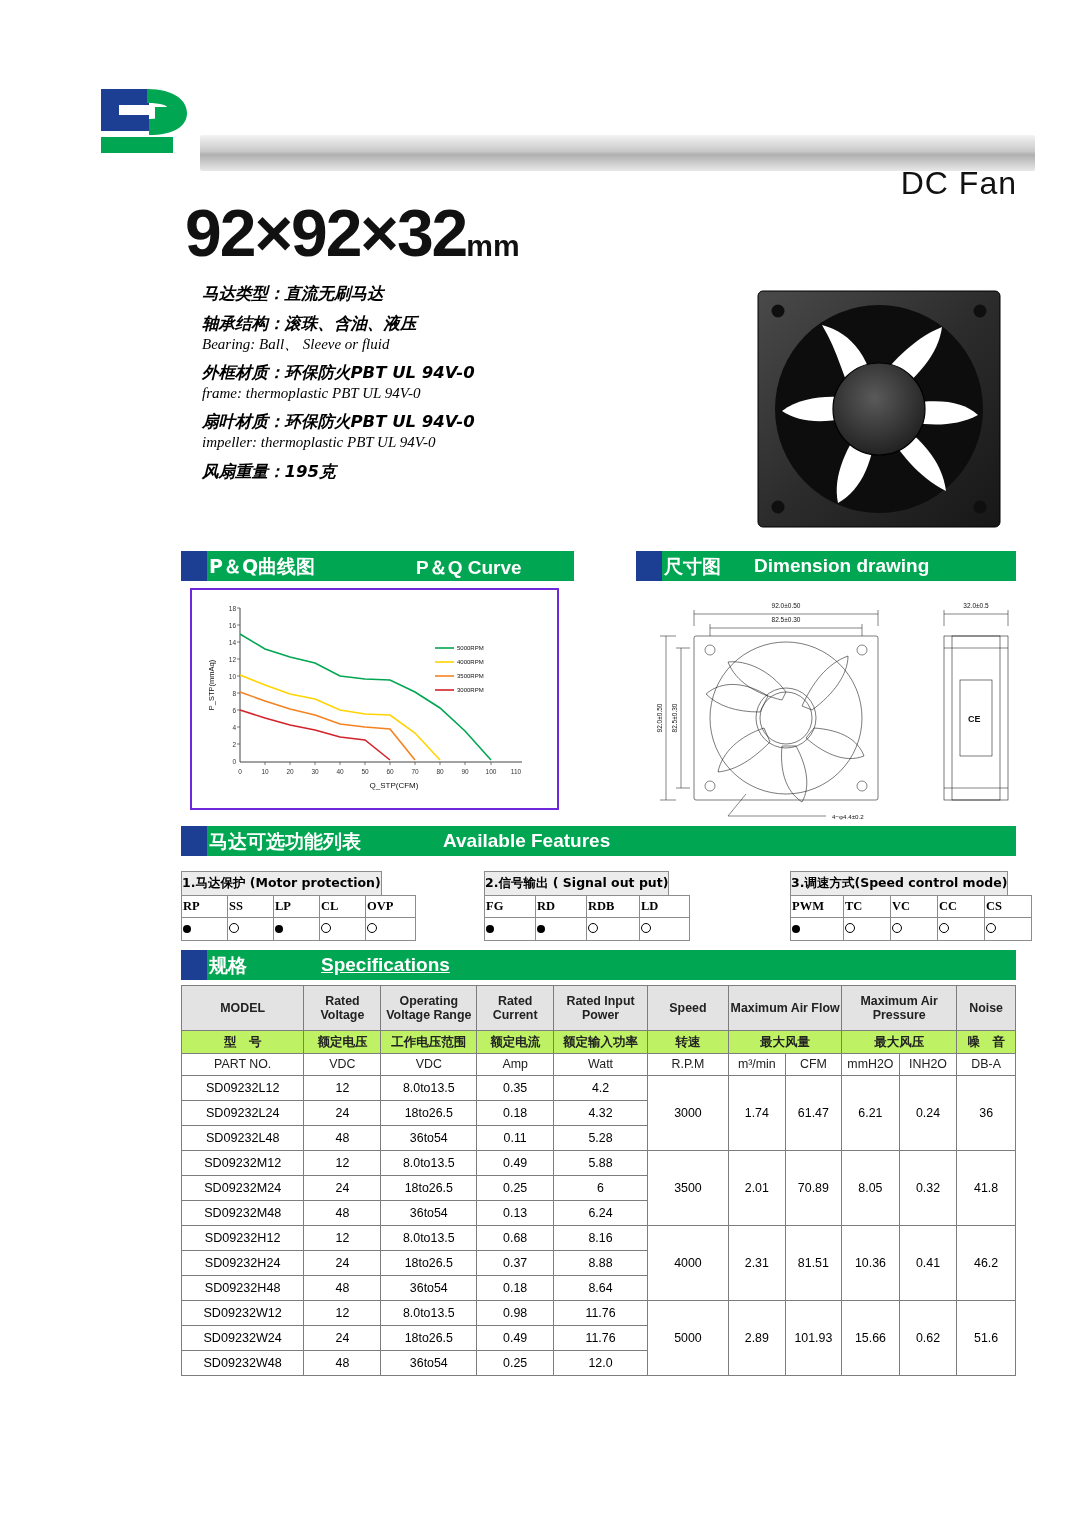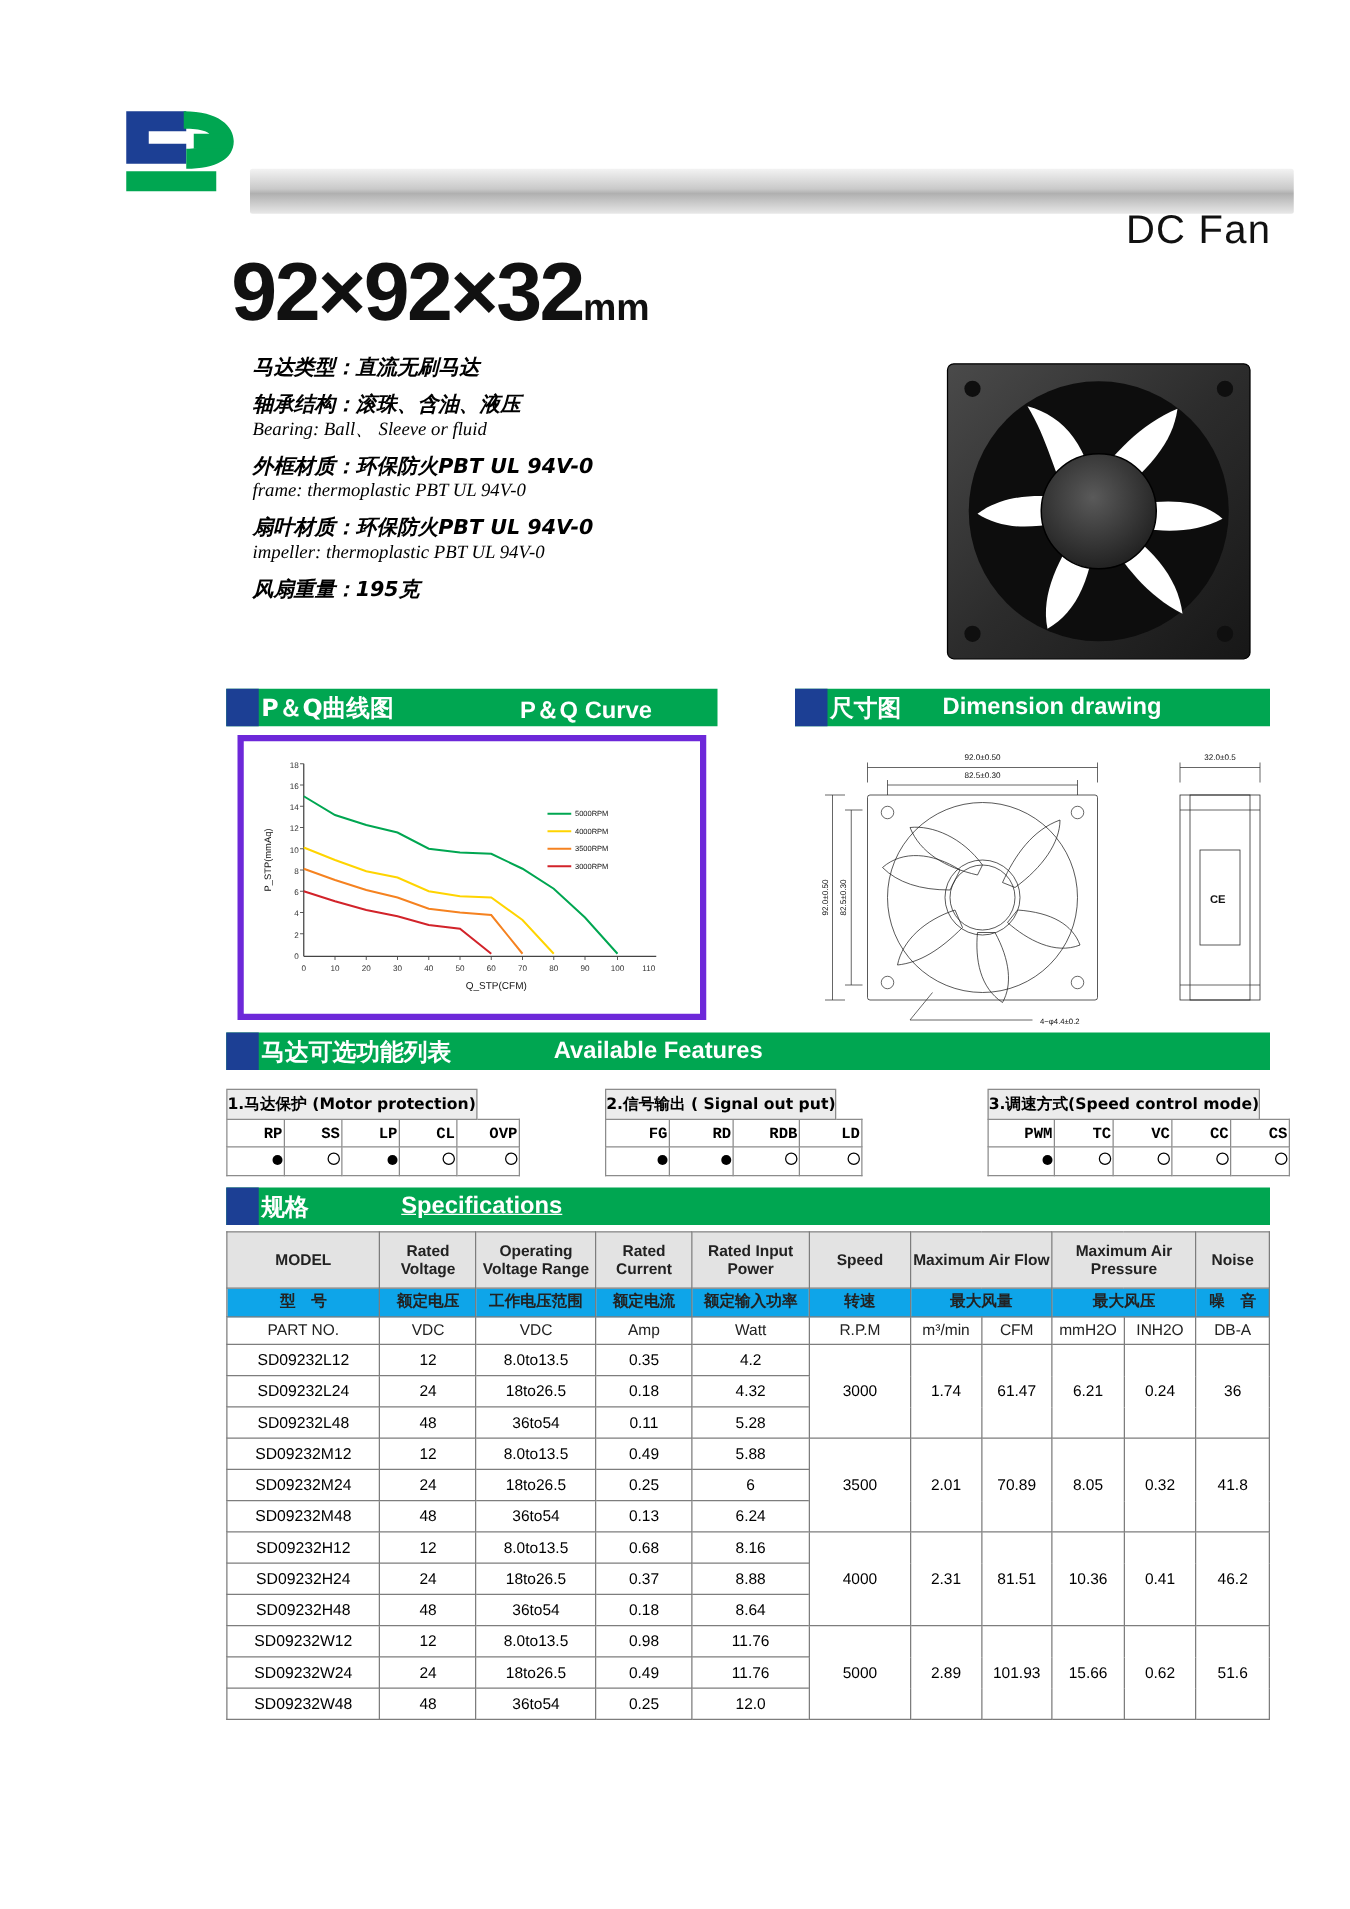--- a/index.html
+++ b/index.html
@@ -28,41 +28,41 @@
   
   .fanphoto{position:absolute;left:752px;top:285px;width:258px;height:250px;}
 
   
   .sec{position:absolute;height:30px;background:#00a651;color:#fff;}
   .sec .blue{position:absolute;left:0;top:0;width:26px;height:30px;background:#1c3f94;}
   .sec .cn-t{position:absolute;left:28px;top:3px;font-size:19px;font-weight:bold;font-family:"DejaVu Sans",sans-serif;}
   .sec .en-t{position:absolute;top:4px;font-size:19px;font-weight:bold;font-family:"Liberation Sans",sans-serif;}
 
   
-  .chartbox{position:absolute;left:190px;top:588px;width:365px;height:218px;border:5px solid #6d28d9;background:#fff;}
+  .chartbox{position:absolute;left:190px;top:588px;width:365px;height:218px;border:2px solid #6d28d9;background:#fff;}
   .chart-svg{position:absolute;left:0;top:0;}
 
   
   .dimbox{position:absolute;left:636px;top:588px;width:395px;height:245px;}
 
   
   .feat-group{position:absolute;}
   .feat-label{border:1px solid #8c8c8c;background:#ececec;font-size:12.5px;font-weight:bold;padding:3px 0;font-family:"DejaVu Sans",sans-serif;display:inline-block;}
   table.feat{border-collapse:collapse;margin-top:-1px;}
-  table.feat td{border:1px solid #8c8c8c;text-align:right;font-size:12.5px;font-weight:bold;font-family:Liberation Mono, monospace;height:19px;}
+  table.feat td{border:1px solid #8c8c8c;text-align:left;font-size:12.5px;font-weight:bold;font-family:Liberation Serif, serif;height:19px;}
   table.feat td.dot{height:20px;font-size:14px;}
   .dotf{display:inline-block;width:8px;height:8px;border-radius:50%;background:#000;}
   .doto{display:inline-block;width:8px;height:8px;border-radius:50%;border:1.3px solid #000;background:#fff;}
 
   
   .spectable{position:absolute;left:181px;top:985px;width:835px;}
   table.spec{border-collapse:collapse;width:835px;}
   table.spec td,table.spec th{border:1px solid #7d7d7d;text-align:center;font-size:12.4px;font-family:"Liberation Sans",sans-serif;padding:0;}
   table.spec thead td{background:#e3e3e3;font-weight:bold;color:#222;height:44px;line-height:1.15;}
-  table.spec tr.sub td{background:#0ea5e9;font-weight:bold;height:22px;font-family:Liberation Mono, monospace;font-size:12.5px;}
+  table.spec tr.sub td{background:#bef264;font-weight:bold;height:22px;font-family:Liberation Serif, serif;font-size:12.5px;}
   table.spec tr.sub2 td{background:#fff;font-weight:normal;height:21px;}
   table.spec tbody td{height:24px;background:#fff;}
   table.spec td.model{text-align:center;font-size:12.6px;}
 </style>
 </head>
 <body>
 
 <div class="page">
 
   <div class="logo">

